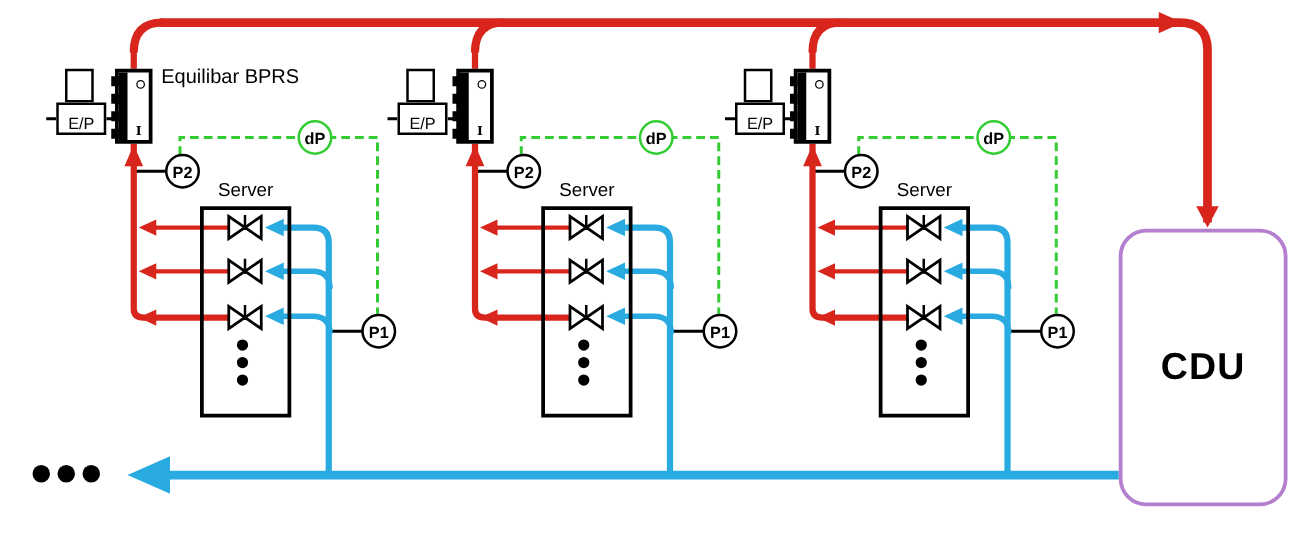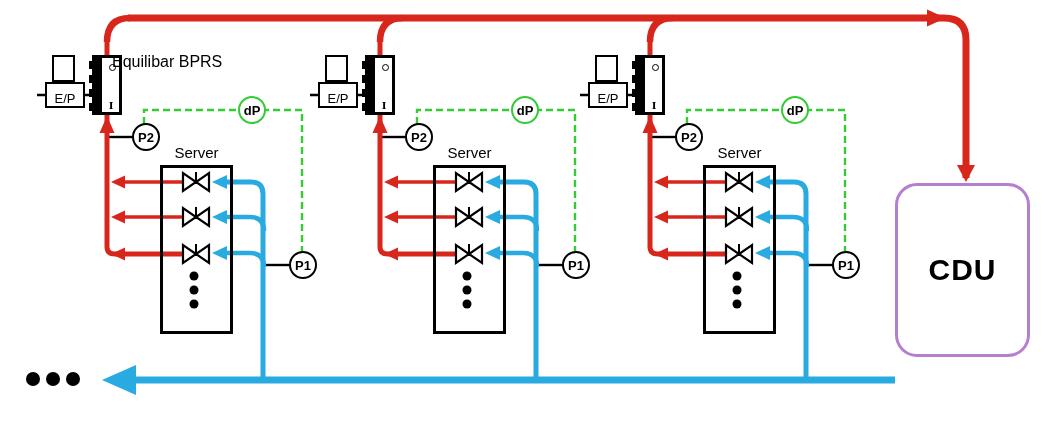--- a/index.html
+++ b/index.html
@@ -21,21 +21,21 @@
   .bprs .tab{position:absolute;left:-6px;width:6px;height:8px;background:#000;}
   .bprs .port{position:absolute;left:14px;top:6px;width:7px;height:7px;border:1.8px solid #000;border-radius:50%;background:#fff;box-sizing:border-box;}
   .bprs .plabel{position:absolute;left:9px;right:1px;bottom:1px;text-align:center;font-family:"DejaVu Serif",serif;font-weight:bold;font-size:10px;line-height:10px;color:#000;}
   .ep-top{width:23px;height:27px;border:2.5px solid #000;background:#fff;}
   .ep-main{width:40px;height:26px;border:2.5px solid #000;background:#fff;display:flex;align-items:flex-end;justify-content:center;font-size:13px;color:#000;}
   .server-box{width:73px;height:169px;border:3px solid #000;background:transparent;}
   .server-label{width:73px;text-align:center;font-size:15px;color:#000;}
   .eq-label{font-size:16px;color:#000;white-space:nowrap;}
   .badge{width:28px;height:28px;border-radius:50%;background:#fff;display:flex;align-items:center;justify-content:center;font-size:13px;font-weight:600;color:#000;border:2.5px solid #000;}
   .badge.green{border-color:var(--signal-line);}
-  .cdu{width:135px;height:174px;border:3px solid var(--cdu-border);border-radius:22px;background:#fff;display:flex;align-items:center;justify-content:center;font-size:30px;font-weight:bold;color:#000;letter-spacing:1px;}
+  .cdu{width:135px;height:222px;border:3px solid var(--cdu-border);border-radius:22px;background:#fff;display:flex;align-items:center;justify-content:center;font-size:30px;font-weight:bold;color:#000;letter-spacing:1px;}
 </style>
 </head>
 <body>
 
 <div class="canvas">
 
   <svg width="1042" height="427" viewBox="0 0 1042 427">
 
     <g>
       <path class="st-red" stroke-width="7" d="M128,18 H944 Q966,18 966,40 V178"></path>
@@ -169,21 +169,21 @@
     </div>
   <div class="abs bprs" style="left:92px;top:55px;">
     <span class="bar"></span>
     <span class="tab" style="top:3px;"></span>
     <span class="tab" style="top:17px;"></span>
     <span class="tab" style="top:31px;"></span>
     <span class="tab" style="top:45px;"></span>
     <span class="port"></span>
     <span class="plabel">I</span>
   </div>
-  <div class="abs eq-label" style="left:112px;top:53px;">Equilibar BPRS</div>
+  <div class="abs eq-label" style="left:129px;top:53px;">Equilibar BPRS</div>
   <div class="abs server-label" style="left:160px;top:144px;">Server</div>
   <div class="abs server-box" style="left:160px;top:165px;"></div>
   <div class="abs badge" style="left:132px;top:123px;">
       <span>P2</span>
     </div>
   <div class="abs badge green" style="left:238px;top:96px;">
       <span>dP</span>
     </div>
   <div class="abs badge" style="left:289px;top:251px;">
       <span>P1</span>

